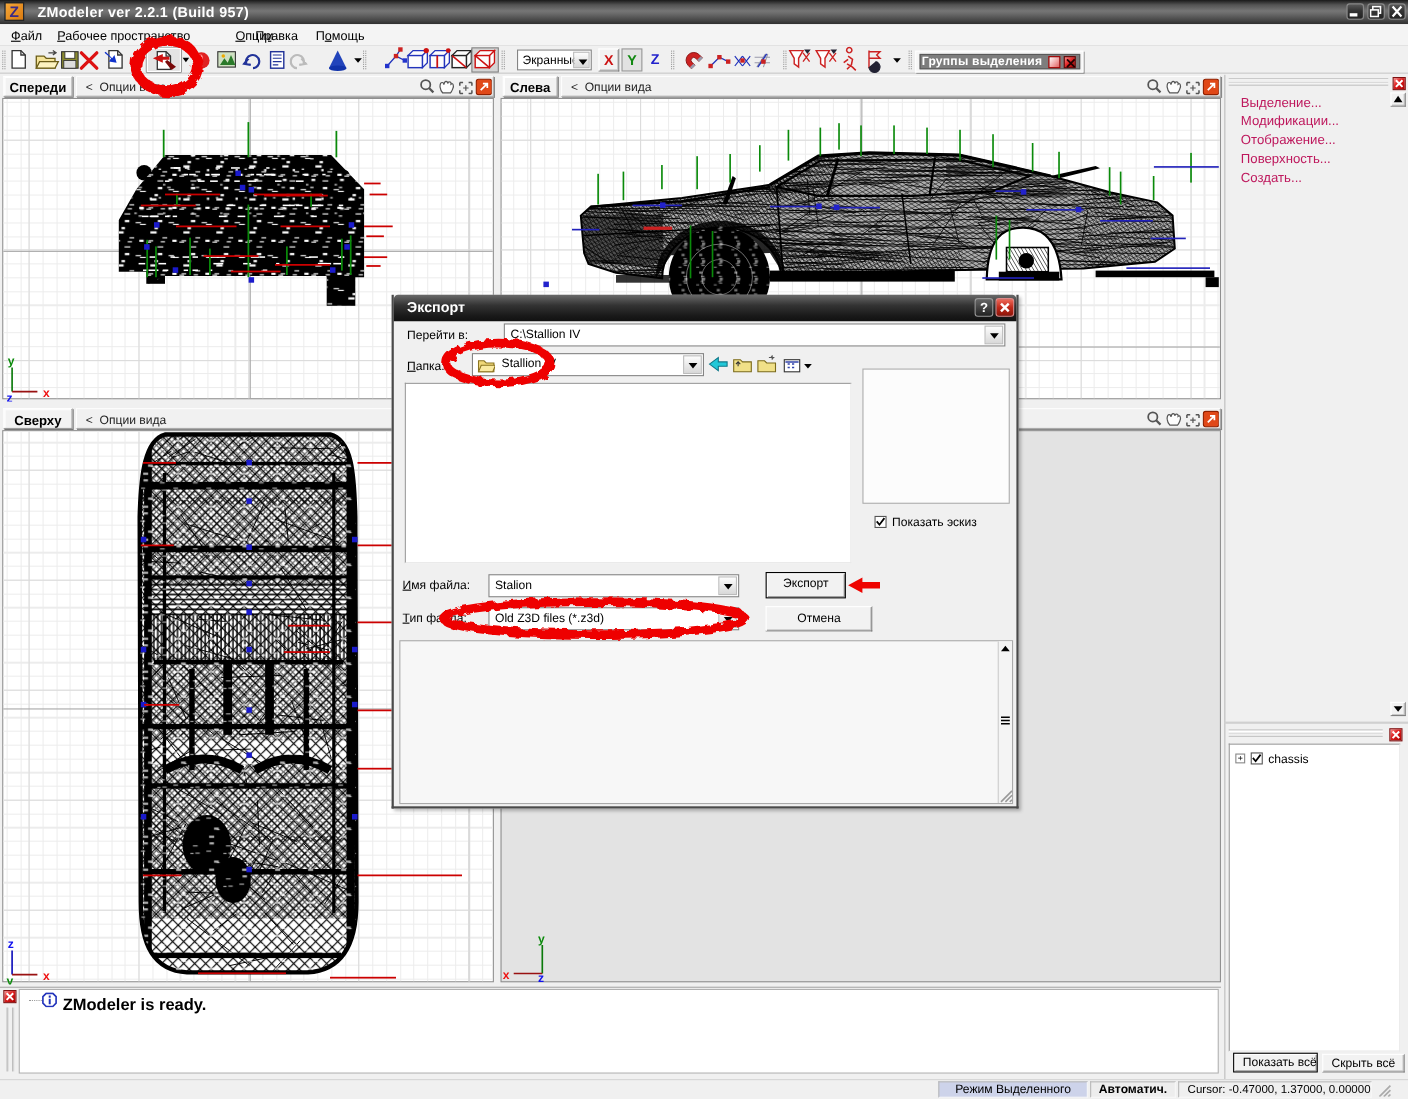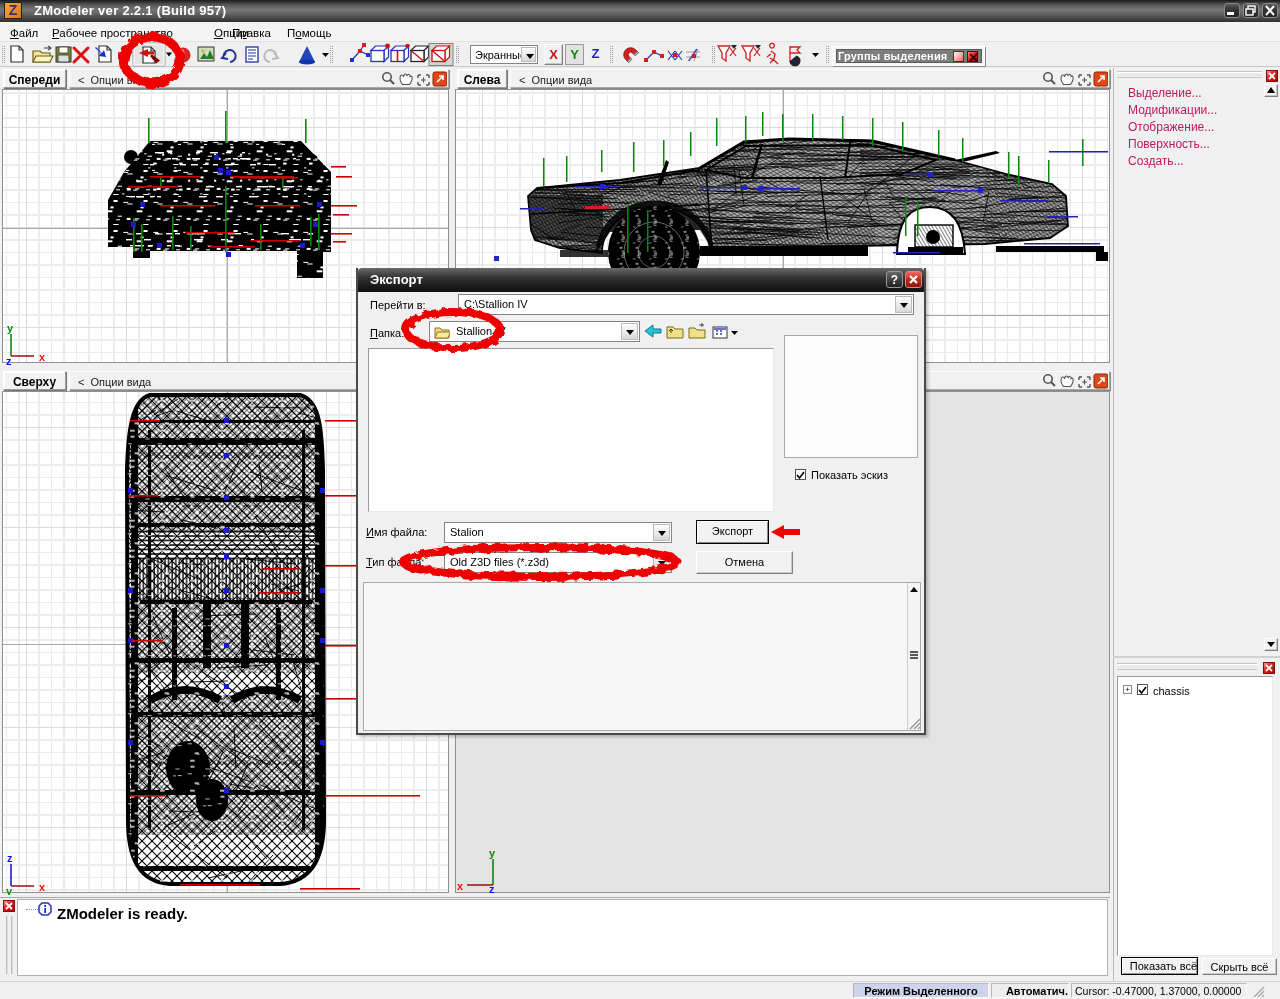--- a/index.html
+++ b/index.html
@@ -1029,23 +1029,23 @@
 <div class="abs" style="left:6px;top:916px;width:2px;height:58px;background:#ddd;border-left:1px solid #bbb;"></div>
 <div class="abs" style="left:11px;top:916px;width:2px;height:58px;background:#ddd;border-left:1px solid #bbb;"></div>
 <div class="abs" style="left:26px;top:909px;width:12px;height:1px;border-top:1px dotted #999;"></div>
 <svg class="abs" style="left:38px;top:902px;" width="14" height="14">
     <polygon points="4,1 10,1 13,4 13,10 10,13 4,13 1,10 1,4" fill="#fff" stroke="#2233bb" stroke-width="1.5"></polygon>
     <rect x="6.3" y="3" width="1.8" height="2" fill="#2233bb"></rect>
     <rect x="6.3" y="6" width="1.8" height="5" fill="#2233bb"></rect>
   </svg>
 <div class="abs" style="left:57px;top:905px;font-size:15px;font-weight:bold;">ZModeler is ready.</div>
 <div class="abs statusbar"></div>
-<div class="abs sfield" style="left:853px;width:136px;background:#cdd3ea;font-weight:bold;text-align:center;">Режим Выделенного</div>
-<div class="abs sfield" style="left:991px;width:78px;background:#ededed;font-weight:bold;text-align:right;">Автоматич.</div>
-<div class="abs sfield" style="left:1071px;width:176px;background:#efefef;padding-left:3px;font-size:10.5px;white-space:nowrap;overflow:hidden;">Cursor: -0.47000, 1.37000, 0.00000</div>
+<div class="abs sfield" style="left:853px;width:136px;background:#cdd3ea;font-weight:normal;text-align:center;">Режим Выделенного</div>
+<div class="abs sfield" style="left:991px;width:78px;background:#ededed;font-weight:bold;text-align:center;">Автоматич.</div>
+<div class="abs sfield" style="left:1071px;width:176px;background:#efefef;padding-left:3px;font-size:10.5px;white-space:nowrap;overflow:hidden;text-align:right;">Cursor: -0.47000, 1.37000, 0.00000</div>
 <svg class="abs" style="left:1252px;top:985px;" width="14" height="12">
     <g stroke="#aaa" stroke-width="1.5">
       <line x1="12" y1="2" x2="2" y2="12"></line>
       <line x1="12" y1="6" x2="6" y2="12"></line>
       <line x1="12" y1="10" x2="10" y2="12"></line>
     </g>
   </svg>
 <div class="abs dlg">
     <div class="abs dlgtitle"></div>
     <div class="abs" style="left:12px;top:4px;color:#fff;font-weight:bold;font-size:13px;">Экспорт</div>

